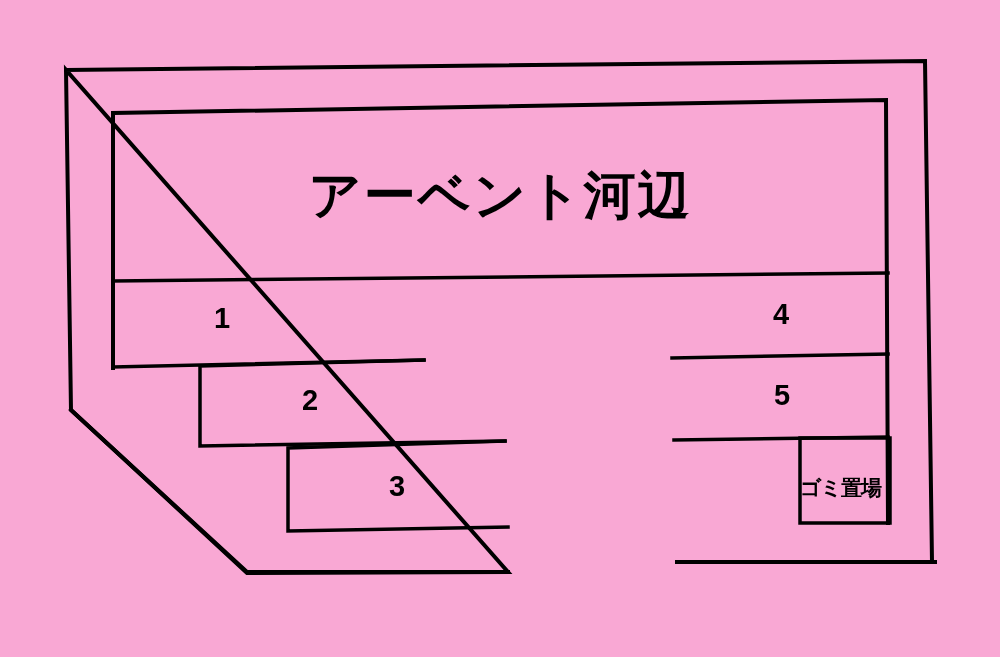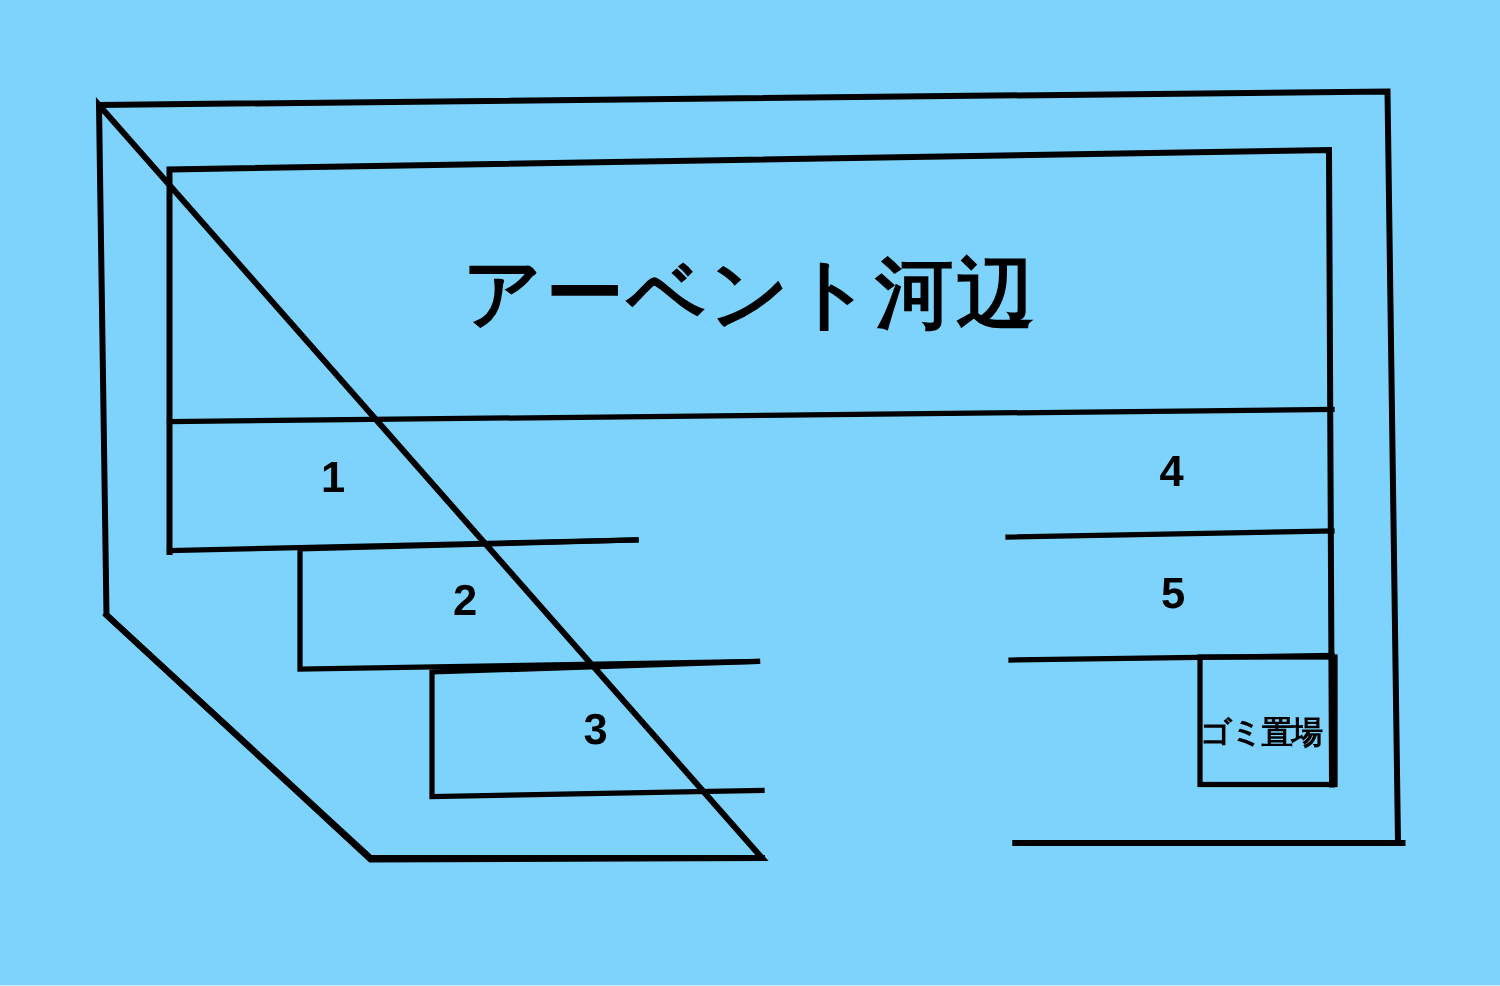--- a/index.html
+++ b/index.html
@@ -11,21 +11,21 @@
   body {
     width: 1000px;
     height: 657px;
     font-family: "Liberation Sans", sans-serif;
     overflow: hidden;
   }
   #plan-root {
     position: relative;
     width: 1000px;
     height: 657px;
-    background: #7dd3fc;
+    background: #f9a8d4;
   }
   svg#site-plan {
     display: block;
     width: 1000px;
     height: 657px;
   }
   .wall {
     fill: none;
     stroke: #000000;
     stroke-width: 4;

